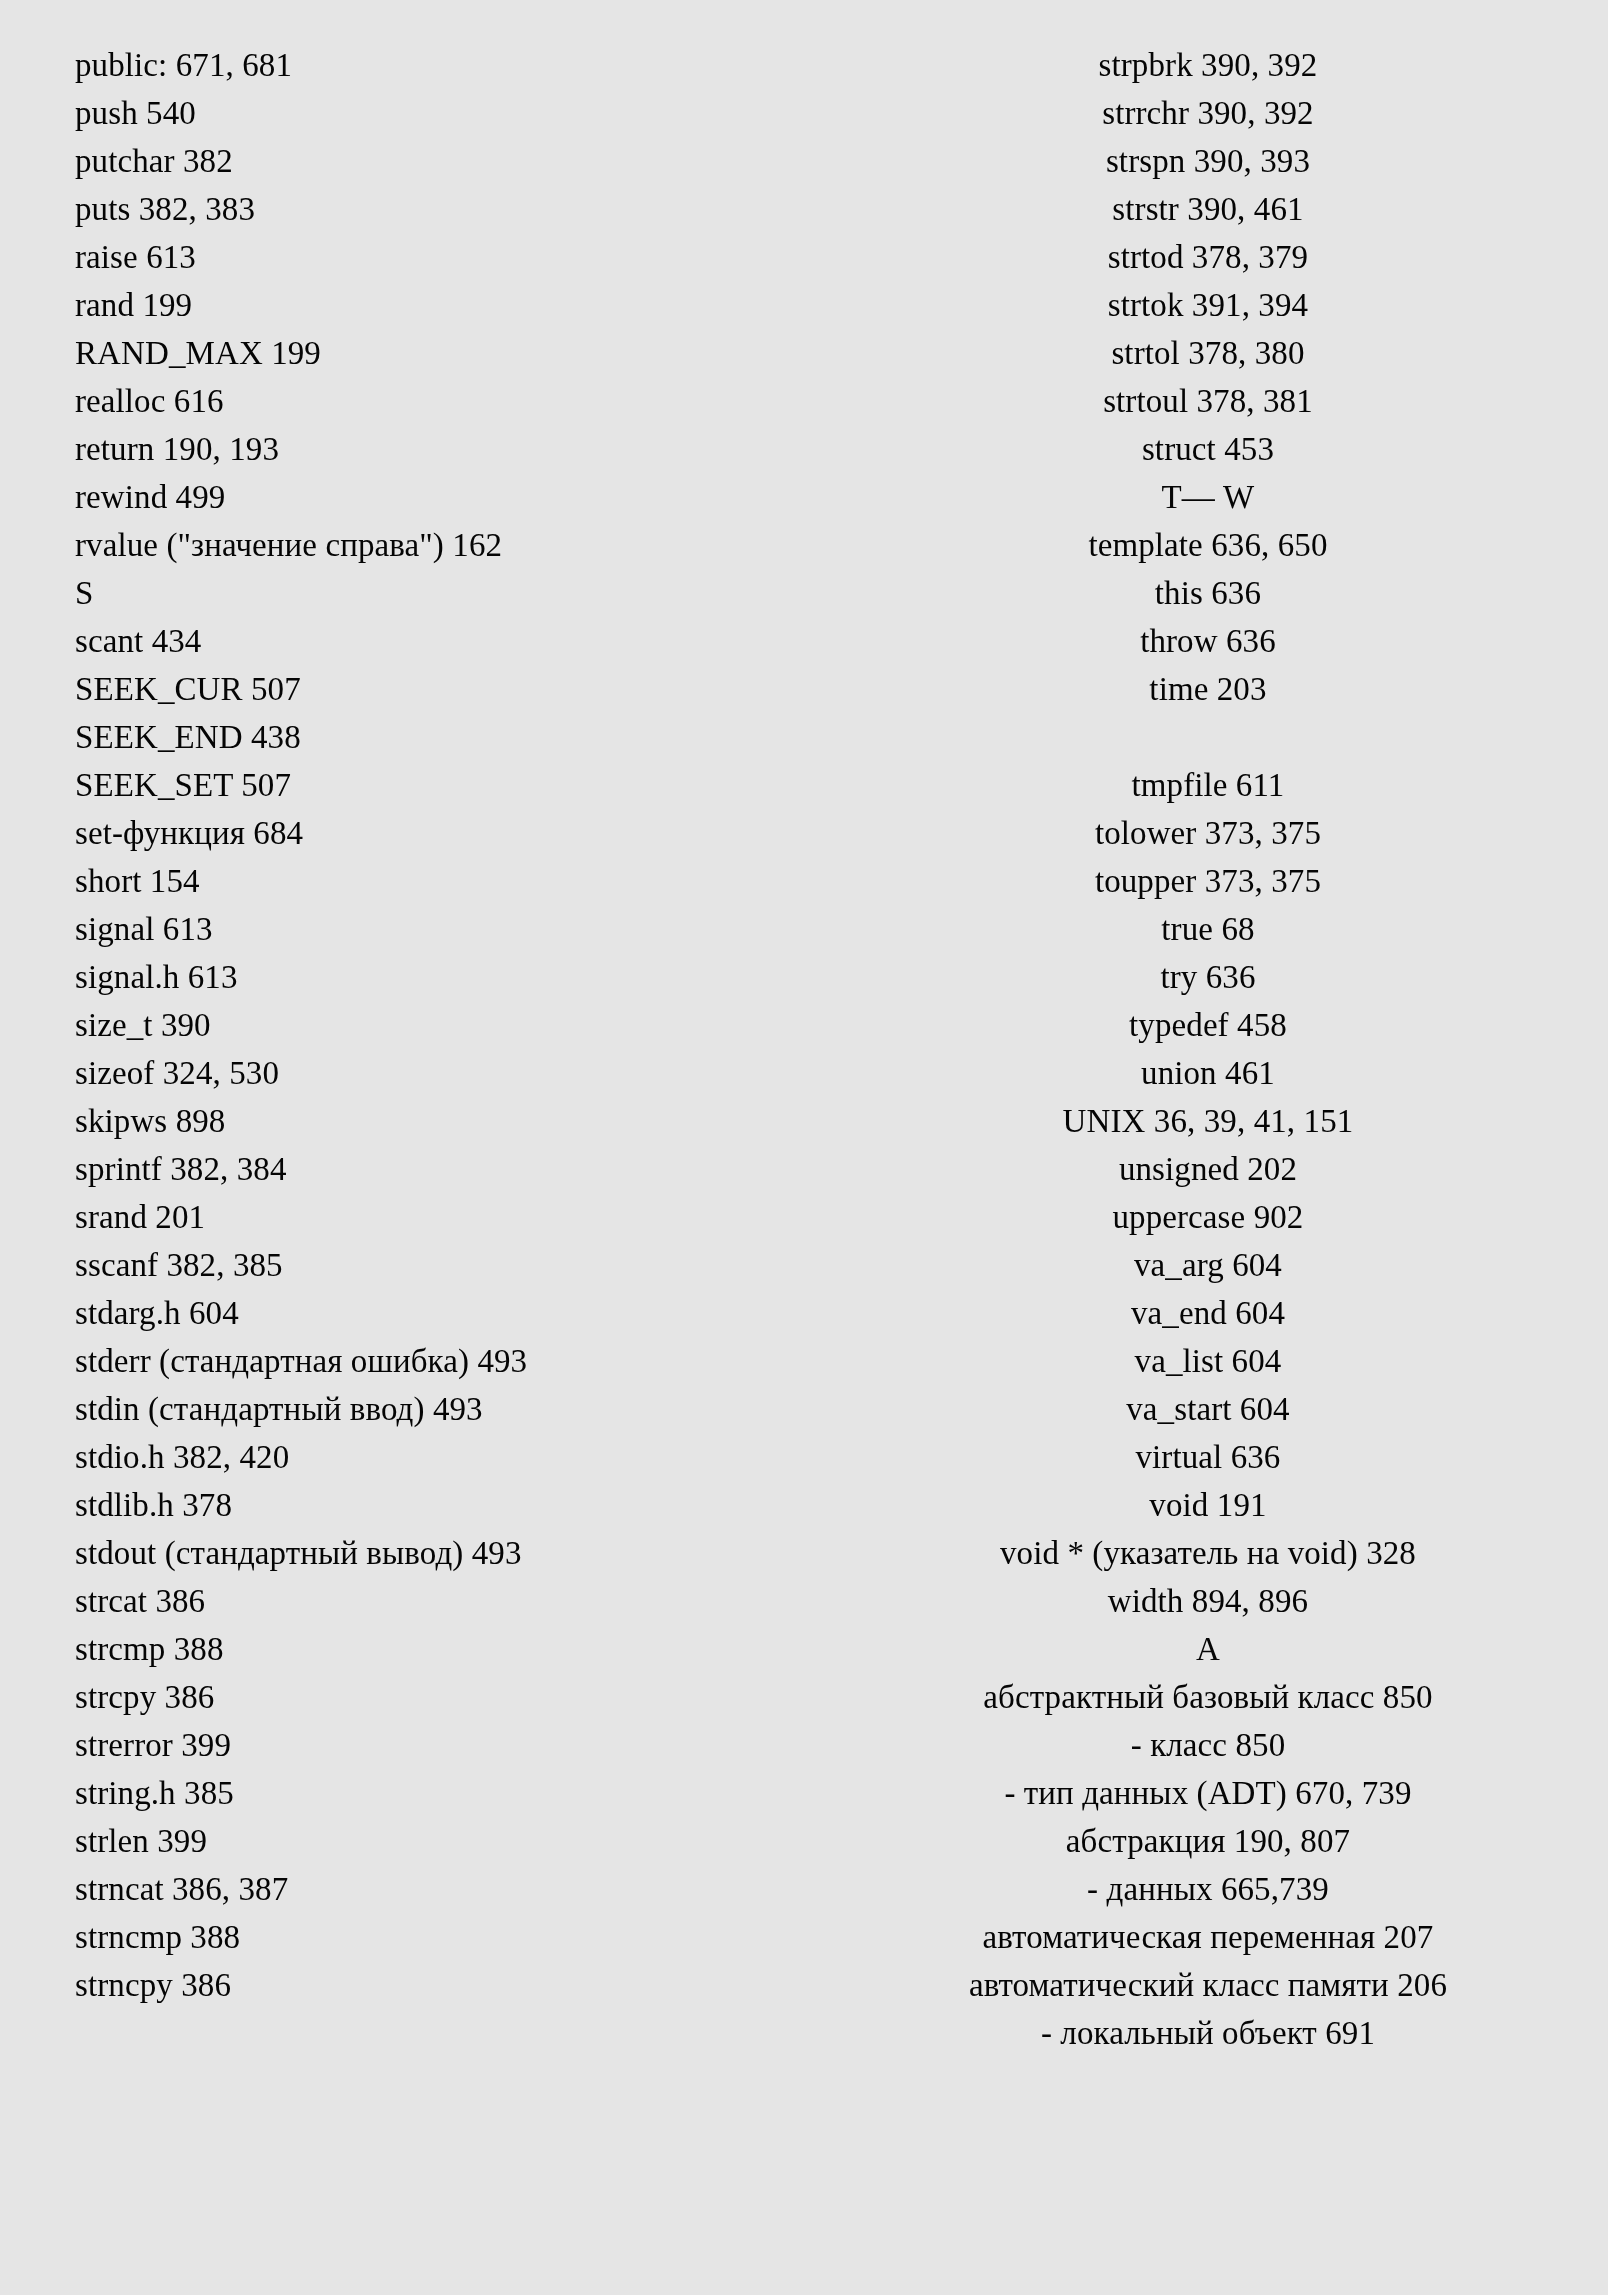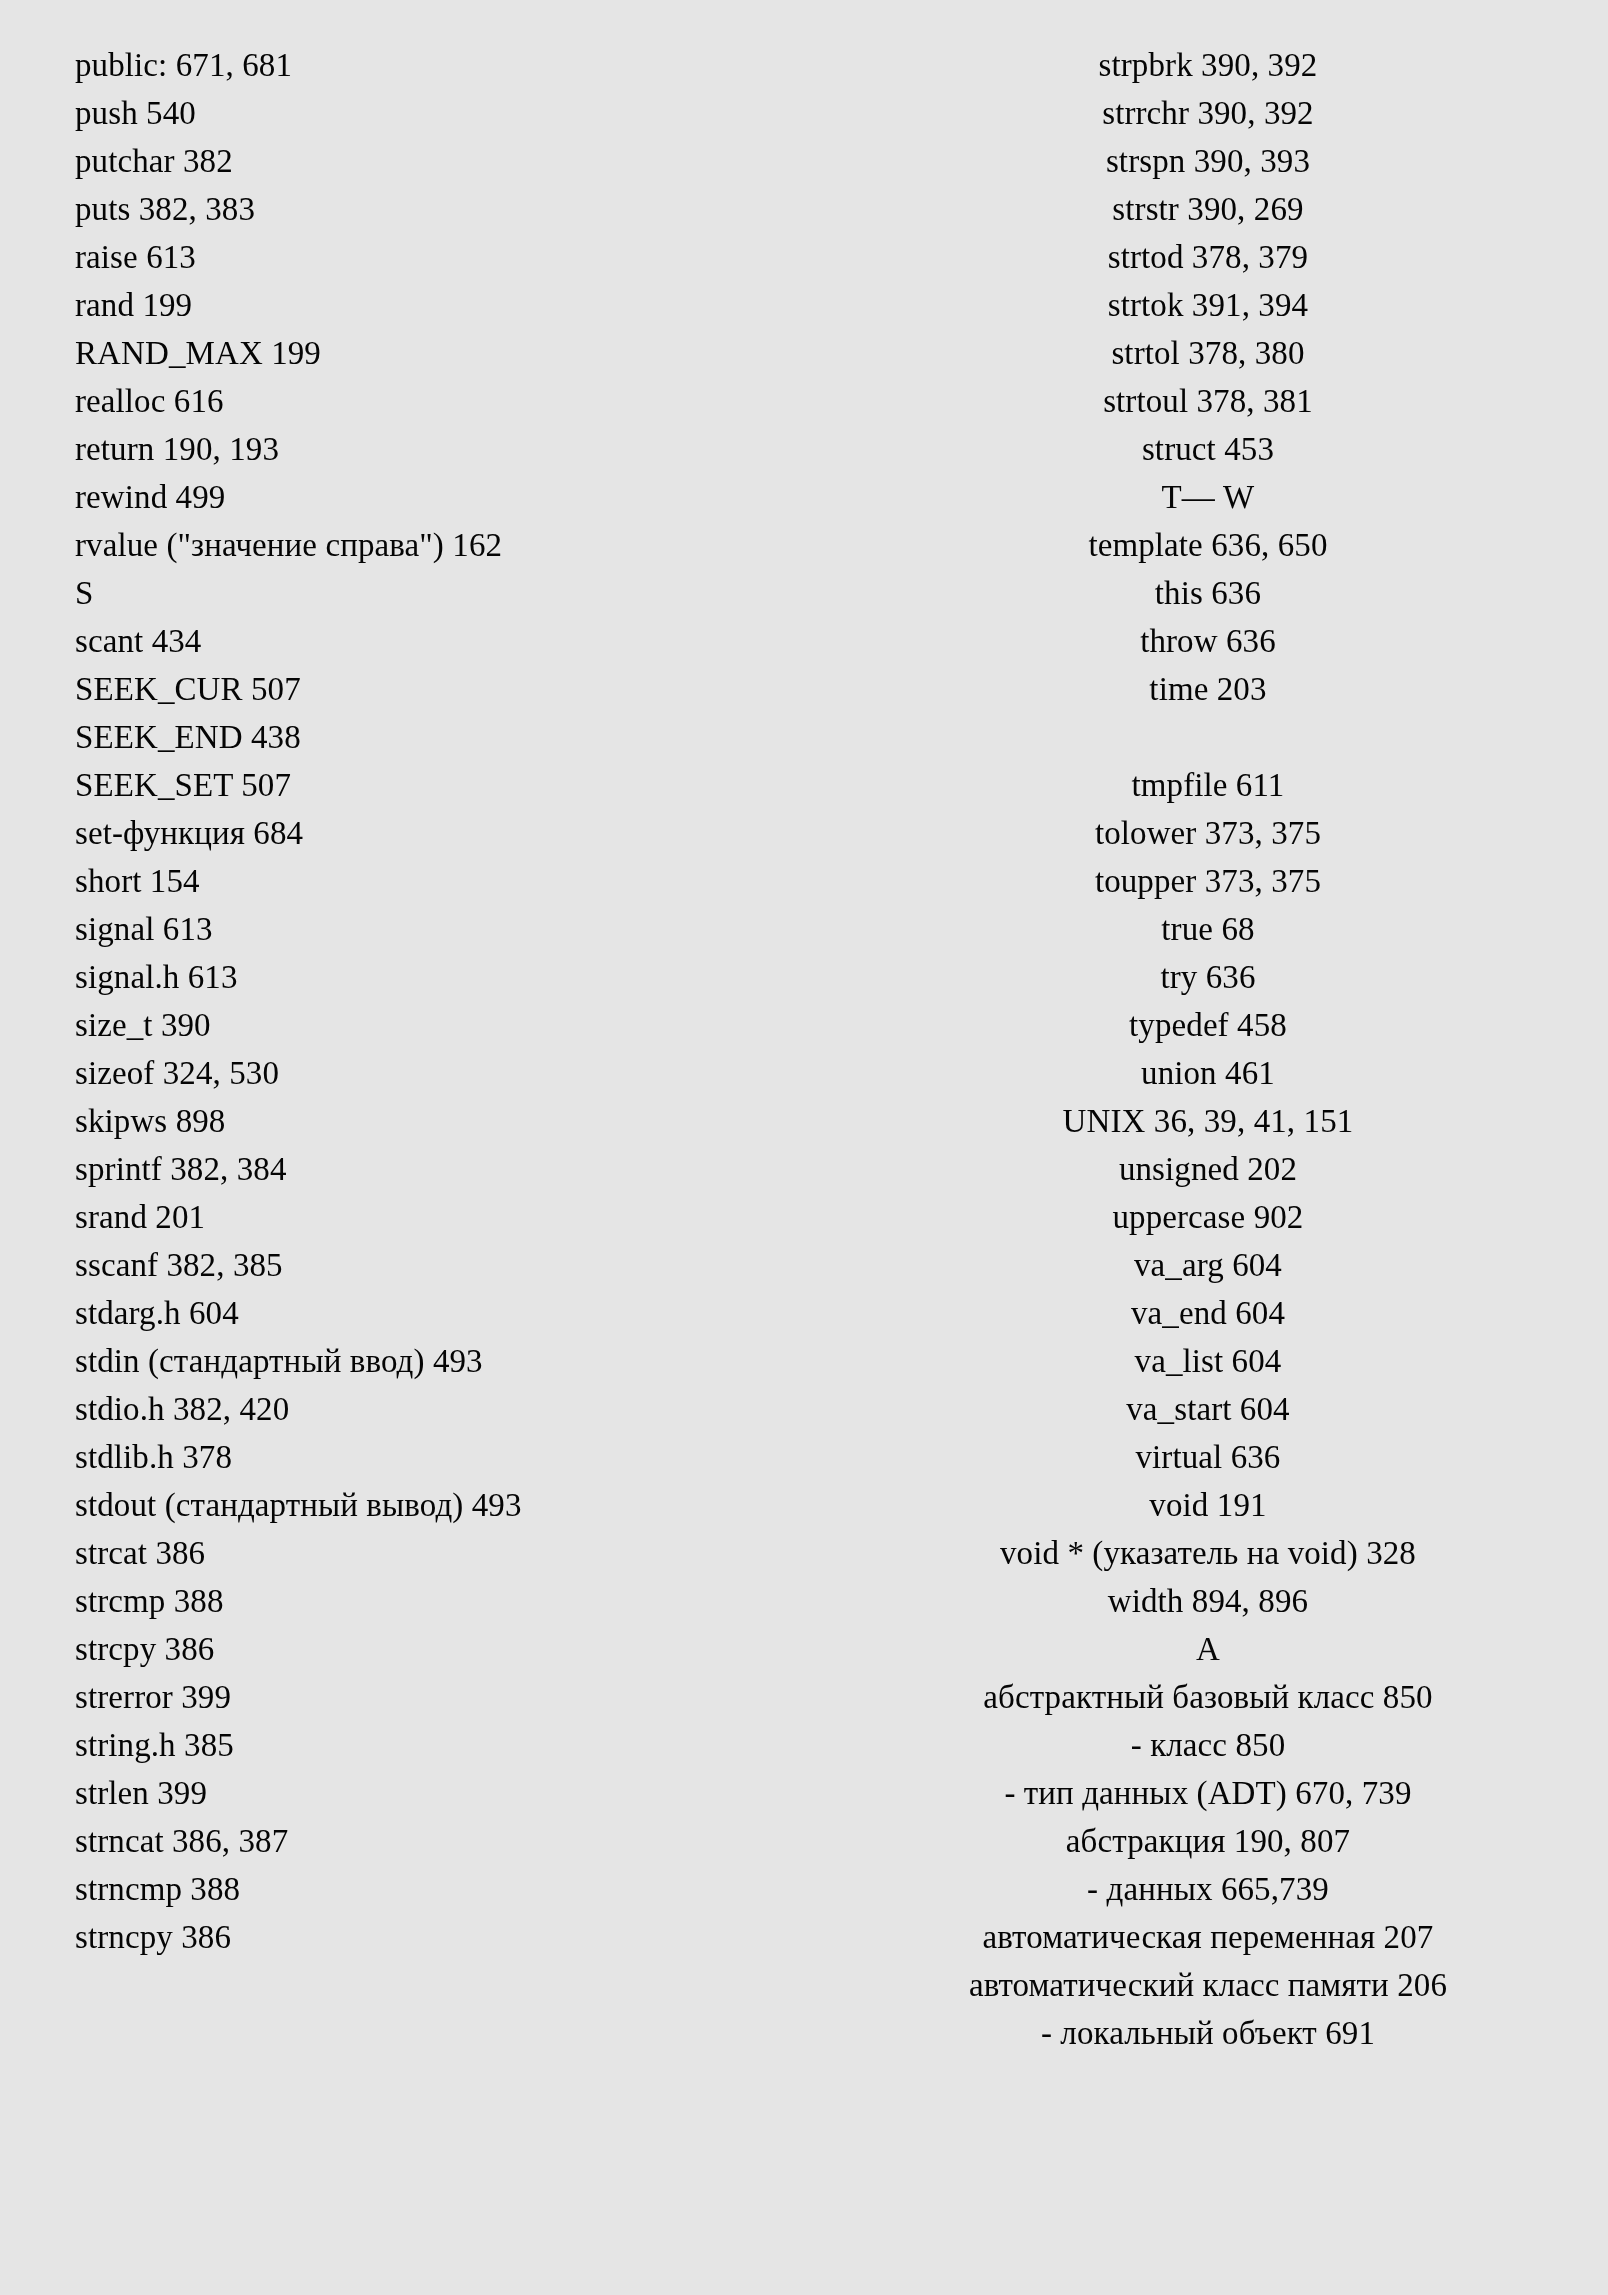--- a/index.html
+++ b/index.html
@@ -82,39 +82,40 @@
       <div class="entry">short 154</div>
       <div class="entry">signal 613</div>
       <div class="entry">signal.h 613</div>
       <div class="entry">size_t 390</div>
       <div class="entry">sizeof 324, 530</div>
       <div class="entry">skipws 898</div>
       <div class="entry">sprintf 382, 384</div>
       <div class="entry">srand 201</div>
       <div class="entry">sscanf 382, 385</div>
       <div class="entry">stdarg.h 604</div>
+      <div class="entry">stderr (стандартная ошибка) 493</div>
       <div class="entry">stdin (стандартный ввод) 493</div>
       <div class="entry">stdio.h 382, 420</div>
       <div class="entry">stdlib.h 378</div>
       <div class="entry">stdout (стандартный вывод) 493</div>
       <div class="entry">strcat 386</div>
       <div class="entry">strcmp 388</div>
       <div class="entry">strcpy 386</div>
       <div class="entry">strerror 399</div>
       <div class="entry">string.h 385</div>
       <div class="entry">strlen 399</div>
       <div class="entry">strncat 386, 387</div>
       <div class="entry">strncmp 388</div>
       <div class="entry">strncpy 386</div>
     </div>
   <div class="column" id="column-right">
       <div class="entry">strpbrk 390, 392</div>
       <div class="entry">strrchr 390, 392</div>
       <div class="entry">strspn 390, 393</div>
-      <div class="entry">strstr 390, 269</div>
+      <div class="entry">strstr 390, 461</div>
       <div class="entry">strtod 378, 379</div>
       <div class="entry">strtok 391, 394</div>
       <div class="entry">strtol 378, 380</div>
       <div class="entry">strtoul 378, 381</div>
       <div class="entry">struct 453</div>
       <div class="entry section">T— W</div>
       <div class="entry">template 636, 650</div>
       <div class="entry">this 636</div>
       <div class="entry">throw 636</div>
       <div class="entry">time 203</div>

